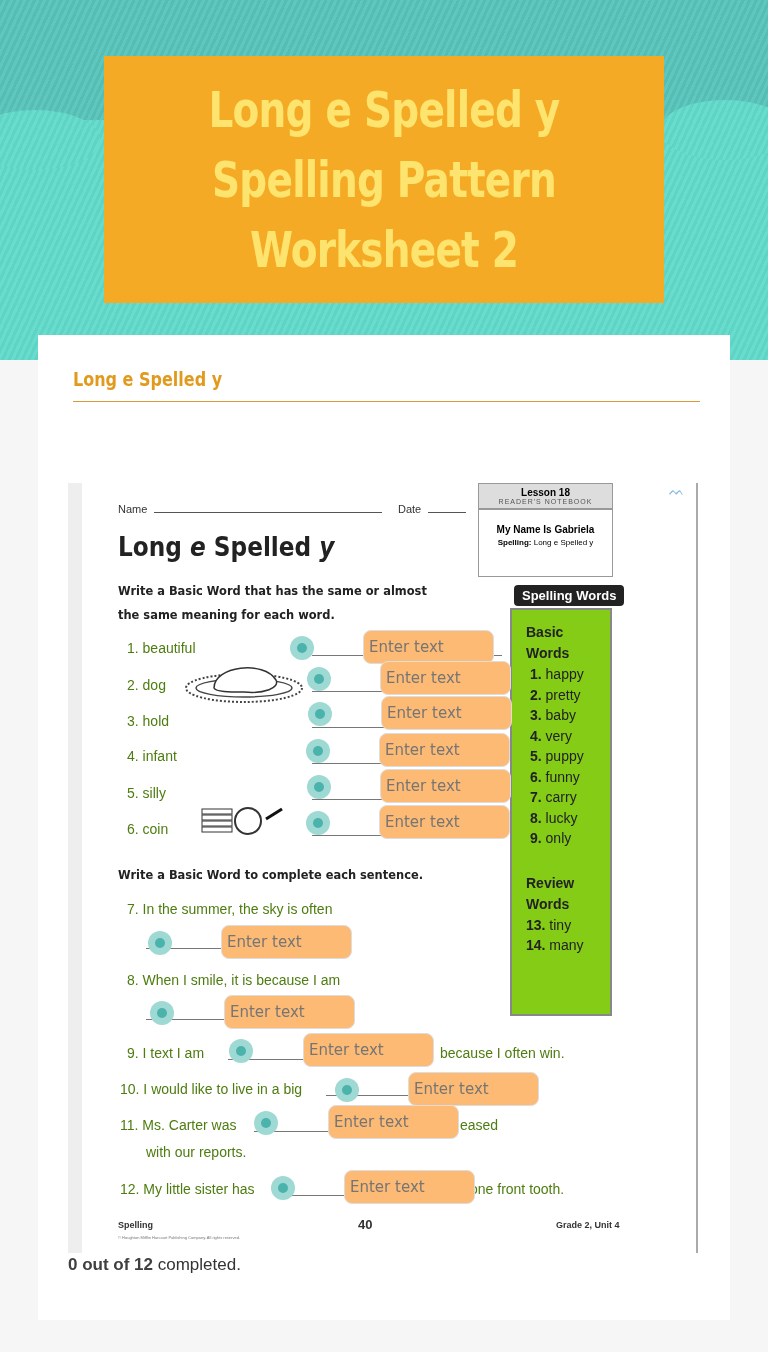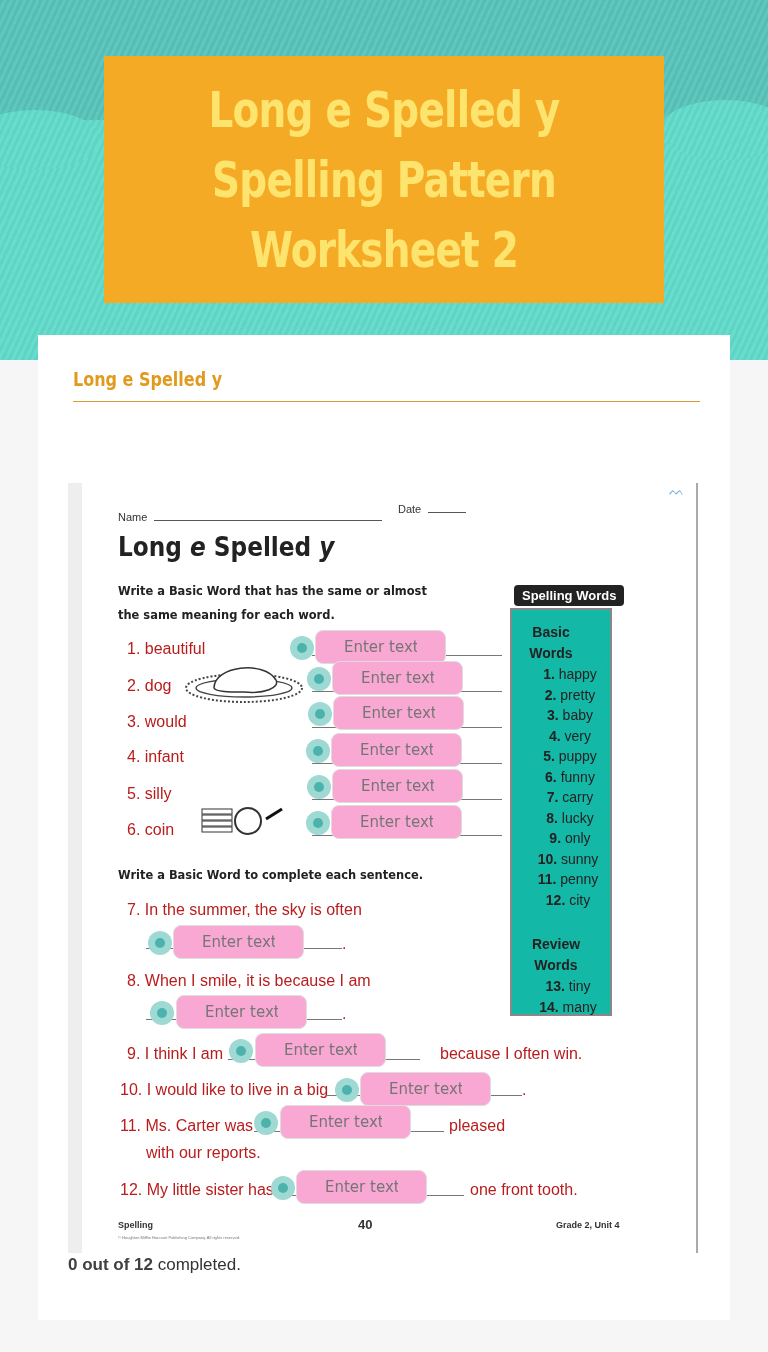--- a/index.html
+++ b/index.html
@@ -20,31 +20,31 @@
   .rule { position: absolute; left: 35px; top: 66px; width: 627px; height: 1px; background: #d99a3c; }
   .instr { position: absolute; left: 35px; top: 76px; width: 630px; font-size: 17px; line-height: 27px; color: #333; }
   .sheet { position: absolute; left: 30px; top: 148px; width: 630px; height: 770px; background: #fff;
     border-left: 14px solid #eee; }
   .sheet .rborder { position: absolute; right: 0; top: 0; width: 2px; height: 100%; background: #aaa; }
   .abs { position: absolute; }
   .small { font-size: 11px; color: #333; }
   .uline { display:inline-block; border-bottom: 1px solid #555; }
   .ws-title { font-family: "DejaVu Sans", sans-serif; font-weight: bold; font-size: 27px; color: #222; transform: scaleX(0.86); transform-origin: left; }
   .bold-instr { font-family: "DejaVu Sans", sans-serif; font-weight: bold; font-size: 13px; color: #222; line-height: 24px; transform: scaleX(0.88); transform-origin: left; }
-  .q { font-family: "Liberation Sans", sans-serif; font-size: 16px; color: #b91c1c; }
+  .q { font-family: "Liberation Sans", sans-serif; font-size: 14px; color: #4d7c0f; }
   .lesson-box { border: 1px solid #999; background: #fff; }
   .lesson-head { background: #ddd; text-align: center; font-size: 10px; font-weight: bold; padding: 3px 0; border-bottom: 2px solid #999; }
   .lesson-head .sub { font-size: 7px; letter-spacing: 1px; font-weight: normal; color: #555; }
-  .sw-box { border: 2px solid #888; background: #14b8a6; text-align: center; }
+  .sw-box { border: 2px solid #888; background: #84cc16; }
   .sw-tag { background: #222; color: #fff; font-weight: bold; font-size: 13px; padding: 3px 8px; border-radius: 4px; }
   .sw-list { font-size: 14px; color: #222; line-height: 20.5px; }
   .sw-list b { font-weight: bold; }
   .ans-line { position: absolute; height: 1px; background: #777; }
-  .field { position: absolute; height: 34px; width: 131px; border: 1px solid #ddd; border-radius: 8px; background: #f9a8d4;
-    font-size: 15px; color: #666; padding: 7px 28px; font-family: "DejaVu Sans", sans-serif; }
+  .field { position: absolute; height: 34px; width: 131px; border: 1px solid #ddd; border-radius: 8px; background: #fdba74;
+    font-size: 15px; color: #666; padding: 7px 5px; font-family: "DejaVu Sans", sans-serif; margin-left: 48px; }
   .dot { position: absolute; width: 24px; height: 24px; border-radius: 50%; background: #9fd9d4; }
   .dot::after { content: ""; position: absolute; left: 7px; top: 7px; width: 10px; height: 10px; border-radius: 50%; background: #4bb3ab; }
   .footer-txt { font-size: 9px; font-weight: bold; color: #333; }
   .status { position: absolute; left: 30px; top: 920px; font-size: 17px; color: #333; }
   .status b { font-weight: bold; color: #404040; }
 </style>
 </head>
 <body>
 
 <div class="hero">
@@ -58,41 +58,51 @@
   </div>
 </div>
 
 <div class="card">
   <div class="section-title">Long e Spelled y</div>
   <div class="rule"></div>
 
   <div class="sheet">
     <div class="rborder"></div>
 
-    <div class="abs small" style="left:36px;top:20px;margin-top:8px;">
+    <div class="abs small" style="left:36px;top:20px;">
       <span>Name</span>
       <span class="uline" style="width:228px;margin-left:4px;"></span>
     </div>
     <div class="abs small" style="left:316px;top:20px;">
       <span>Date</span>
       <span class="uline" style="width:38px;margin-left:4px;"></span>
     </div>
 
+    <div class="abs lesson-box" style="left:396px;top:0px;width:135px;height:94px;">
+      <div class="lesson-head">
+        <div>Lesson 18</div>
+        <div class="sub">READER'S NOTEBOOK</div>
+      </div>
+      <div style="text-align:center;margin-top:14px;font-size:10px;font-weight:bold;">My Name Is Gabriela</div>
+      <div style="text-align:center;font-size:8px;margin-top:3px;">
+        <b>Spelling:</b> <span>Long e Spelled y</span>
+      </div>
+    </div>
 
     <div class="abs" style="left:587px;top:0px;color:#7ab4df;font-size:13px;">ᨓ</div>
 
     <div class="abs ws-title" style="left:36px;top:48px;">
       <span>Long </span><i>e</i><span> Spelled </span><i>y</i>
     </div>
 
     <div class="abs bold-instr" style="left:36px;top:96px;width:370px;">Write a Basic Word that has the same or almost the same meaning for each word.</div>
 
     <div class="abs q" style="left:45px;top:157px;"><span>1.</span> <span>beautiful</span></div>
     <div class="abs q" style="left:45px;top:194px;"><span>2.</span> <span>dog</span></div>
-    <div class="abs q" style="left:45px;top:230px;"><span>3.</span> <span>would</span></div>
+    <div class="abs q" style="left:45px;top:230px;"><span>3.</span> <span>hold</span></div>
     <div class="abs q" style="left:45px;top:265px;"><span>4.</span> <span>infant</span></div>
     <div class="abs q" style="left:45px;top:302px;"><span>5.</span> <span>silly</span></div>
     <div class="abs q" style="left:45px;top:338px;"><span>6.</span> <span>coin</span></div>
 
     <svg class="abs" style="left:102px;top:175px;" width="120" height="48">
       <ellipse cx="60" cy="30" rx="58" ry="14" fill="none" stroke="#444" stroke-width="2" stroke-dasharray="2 2"></ellipse>
       <ellipse cx="60" cy="30" rx="48" ry="9" fill="none" stroke="#444" stroke-width="1.5"></ellipse>
       <path d="M30 30 C30 8, 80 2, 92 22 C96 30, 80 36, 60 34 C45 34, 32 34, 30 30 Z" fill="#fff" stroke="#333" stroke-width="1.5"></path>
     </svg>
 
@@ -119,45 +129,40 @@
           <div><b>1.</b> <span>happy</span></div>
           <div><b>2.</b> <span>pretty</span></div>
           <div><b>3.</b> <span>baby</span></div>
           <div><b>4.</b> <span>very</span></div>
           <div><b>5.</b> <span>puppy</span></div>
           <div><b>6.</b> <span>funny</span></div>
           <div><b>7.</b> <span>carry</span></div>
           <div><b>8.</b> <span>lucky</span></div>
           <div><b>9.</b> <span>only</span></div>
         </div>
-        <div>
-          <div><b>10.</b> <span>sunny</span></div>
-          <div><b>11.</b> <span>penny</span></div>
-          <div><b>12.</b> <span>city</span></div>
-        </div>
         <div style="font-weight:bold;line-height:21px;width:60px;margin-top:24px;">Review Words</div>
         <div>
           <div><b>13.</b> <span>tiny</span></div>
           <div><b>14.</b> <span>many</span></div>
         </div>
       </div>
     </div>
     <div class="abs sw-tag" style="left:432px;top:102px;">Spelling Words</div>
 
     <div class="abs bold-instr" style="left:36px;top:380px;">Write a Basic Word to complete each sentence.</div>
 
     <div class="abs q" style="left:45px;top:418px;"><span>7.</span> <span>In the summer, the sky is often</span></div>
     <div class="ans-line" style="left:64px;top:465px;width:196px;"></div>
     <div class="abs q" style="left:260px;top:452px;">.</div>
 
     <div class="abs q" style="left:45px;top:489px;"><span>8.</span> <span>When I smile, it is because I am</span></div>
     <div class="ans-line" style="left:64px;top:536px;width:196px;"></div>
     <div class="abs q" style="left:260px;top:522px;">.</div>
 
-    <div class="abs q" style="left:45px;top:562px;"><span>9.</span> <span>I think I am</span></div>
+    <div class="abs q" style="left:45px;top:562px;"><span>9.</span> <span>I text I am</span></div>
     <div class="ans-line" style="left:146px;top:576px;width:192px;"></div>
     <div class="abs q" style="left:342px;top:562px;margin-left:16px;">because I often win.</div>
 
     <div class="abs q" style="left:38px;top:598px;"><span>10.</span> <span>I would like to live in a big</span></div>
     <div class="ans-line" style="left:244px;top:612px;width:196px;"></div>
     <div class="abs q" style="left:440px;top:598px;">.</div>
 
     <div class="abs q" style="left:38px;top:634px;"><span>11.</span> <span>Ms. Carter was</span></div>
     <div class="ans-line" style="left:172px;top:648px;width:190px;"></div>
     <div class="abs q" style="left:367px;top:634px;">pleased</div>

